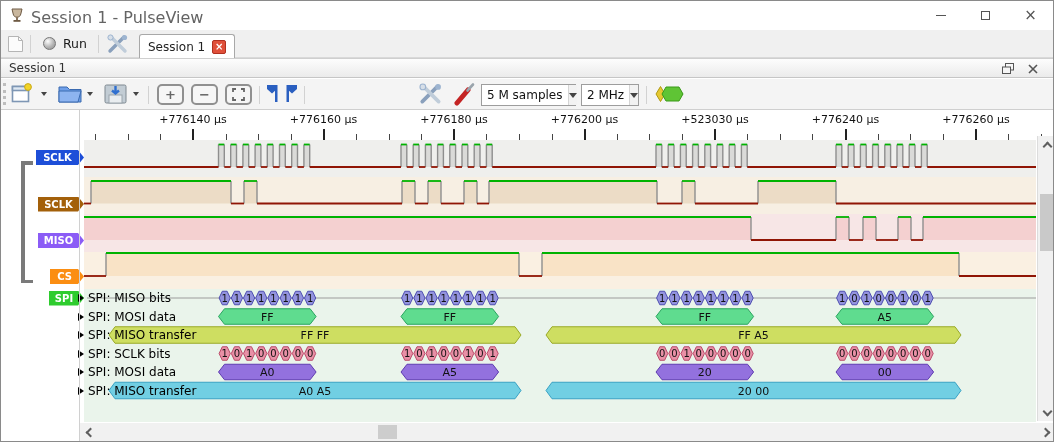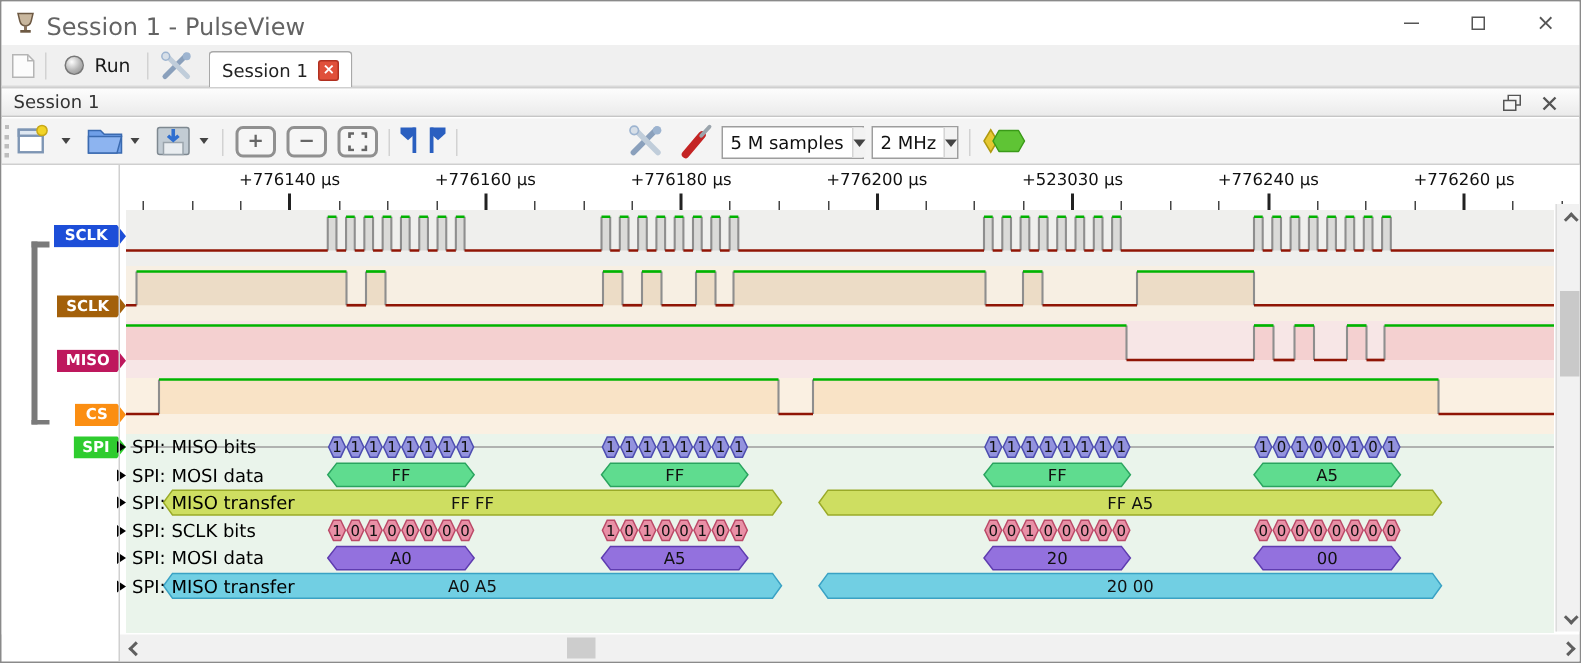--- a/index.html
+++ b/index.html
@@ -652,21 +652,21 @@
         <text x="314" y="284.5" font-size="11" text-anchor="middle" fill="#111">A0 A5</text>
         <polygon points="545,280.5 551,272.25 954,272.25 960,280.5 954,288.75 551,288.75" fill="#71cfe3" stroke="#3aa2c4" stroke-width="1"></polygon>
         <text x="752.5" y="284.5" font-size="11" text-anchor="middle" fill="#111">20 00</text>
       </svg>
     <div id="overlay">
         <div class="bracket" style="left:20px;top:51px;width:3.5px;height:122px"></div>
         <div class="bracket" style="left:20px;top:51px;width:12px;height:3.5px"></div>
         <div class="bracket" style="left:20px;top:169.5px;width:12px;height:3.5px"></div>
         <div class="ctag" style="left:35px;top:40px;width:48px;background:#1d4ed8">SCLK</div>
         <div class="ctag" style="left:37px;top:86.5px;width:46px;background:#a3600a">SCLK</div>
-        <div class="ctag" style="left:37px;top:123px;width:46px;background:#be185d">MISO</div>
+        <div class="ctag" style="left:37px;top:123px;width:46px;background:#8b5cf6">MISO</div>
         <div class="ctag" style="left:49px;top:159px;width:34px;background:#fb8e12">CS</div>
         <div class="ctag" style="left:48px;top:180.5px;width:35px;background:#2ecc2e">SPI</div>
         <div class="drow" style="top:180px">
           <span class="tri"></span>
           <span class="dtext">SPI: MISO bits</span>
         </div>
         <div class="drow" style="top:198.5px">
           <span class="tri"></span>
           <span class="dtext">SPI: MOSI data</span>
         </div>

